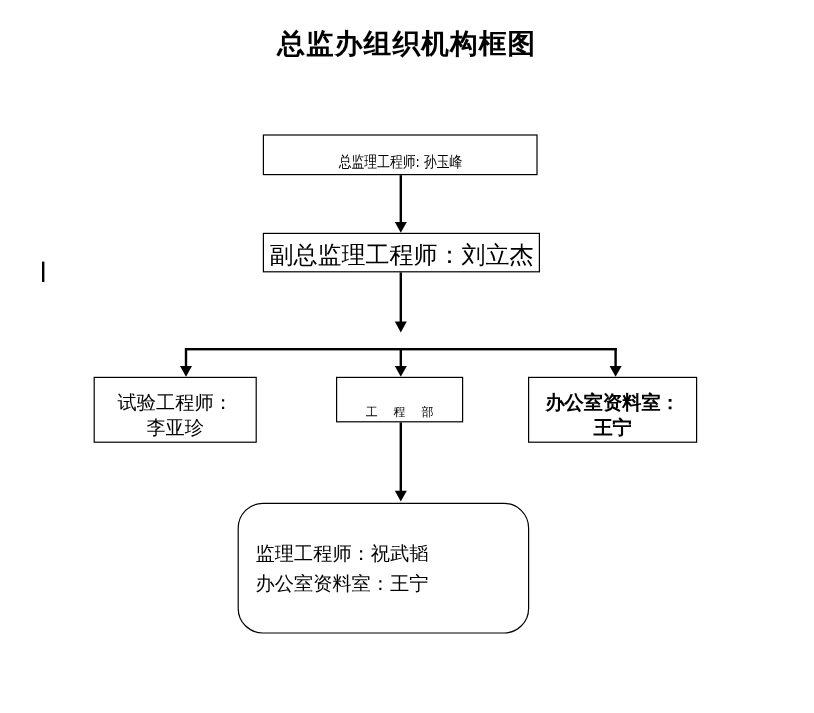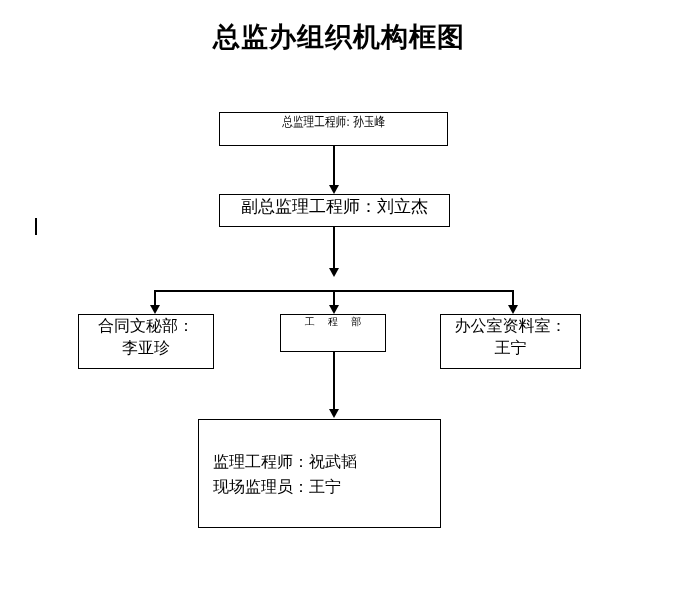--- a/index.html
+++ b/index.html
@@ -18,35 +18,35 @@
     position: relative;
     width: 678px;
     height: 594px;
   }
   .title {
     position: absolute;
     left: 0;
     top: 20px;
     width: 678px;
     text-align: center;
-    font-size: 27px;
+    font-size: 23px;
     font-weight: bold;
     letter-spacing: 1px;
     line-height: 34px;
     white-space: nowrap;
   }
   .node {
     position: absolute;
     border: 1.6px solid #000000;
     box-sizing: border-box;
     background: #ffffff;
     display: flex;
     flex-direction: column;
     align-items: center;
-    justify-content: flex-start;
+    justify-content: flex-end;
     text-align: center;
     line-height: 1.35;
   }
   .node .line {
     display: block;
     white-space: nowrap;
   }
   
   #node-director {
     left: 219px;
@@ -60,21 +60,21 @@
     letter-spacing: 0px;
   }
   
   #node-deputy {
     left: 219px;
     top: 194px;
     width: 231px;
     height: 33px;
   }
   #node-deputy .line {
-    font-size: 17px;
+    font-size: 20px;
   }
   
   #node-contract {
     left: 78px;
     top: 314px;
     width: 136px;
     height: 55px;
   }
   #node-contract .line {
     font-size: 16px;
@@ -91,30 +91,32 @@
     text-indent: 5px;
   }
   #node-office {
     left: 440px;
     top: 314px;
     width: 141px;
     height: 55px;
   }
   #node-office .line {
     font-size: 16px;
+    font-weight: bold;
   }
   
   #node-staff {
     left: 198px;
     top: 419px;
     width: 243px;
     height: 109px;
     align-items: flex-start;
     justify-content: center;
     padding-left: 14px;
+    border-radius: 21px;
   }
   #node-staff .line {
     font-size: 16px;
     line-height: 25px;
     text-align: left;
   }
   
   .vline {
     position: absolute;
     width: 1.6px;
@@ -170,34 +172,34 @@
   <div class="vline" style="left:154px; top:290px; height:17px;"></div>
   <div class="arrowhead" style="left:150px; top:305px;"></div>
 
   <div class="vline" style="left:333px; top:290px; height:17px;"></div>
   <div class="arrowhead" style="left:329px; top:305px;"></div>
 
   <div class="vline" style="left:512px; top:290px; height:17px;"></div>
   <div class="arrowhead" style="left:508px; top:305px;"></div>
 
   <div class="node" id="node-contract">
-    <span class="line">合同文秘部：</span>
+    <span class="line">试验工程师：</span>
     <span class="line">李亚珍</span>
   </div>
 
   <div class="node" id="node-engineering">
     <span class="line">工 程 部</span>
   </div>
 
   <div class="node" id="node-office">
     <span class="line">办公室资料室：</span>
     <span class="line">王宁</span>
   </div>
 
   <div class="vline" style="left:333px; top:352px; height:59px;"></div>
   <div class="arrowhead" style="left:329px; top:409px;"></div>
 
   <div class="node" id="node-staff">
     <span class="line">监理工程师：祝武韬</span>
-    <span class="line">现场监理员：王宁</span>
+    <span class="line">办公室资料室：王宁</span>
   </div>
 
 </div>
 
 </body></html>

